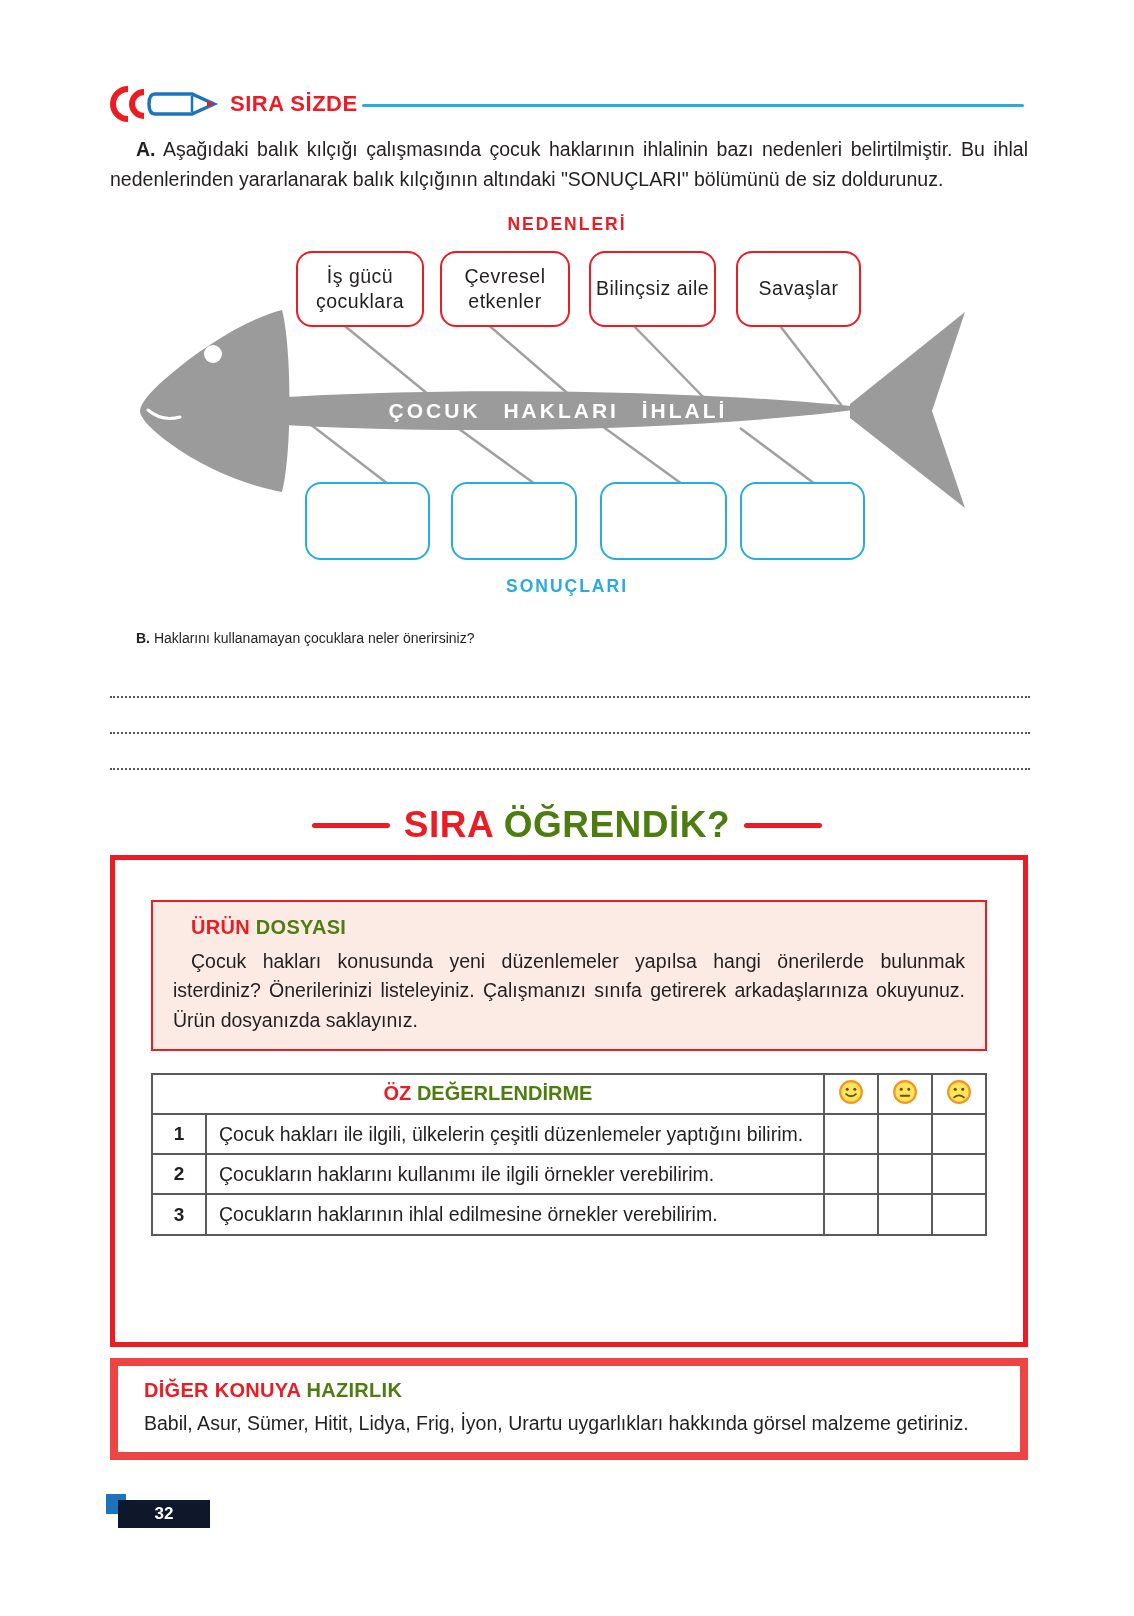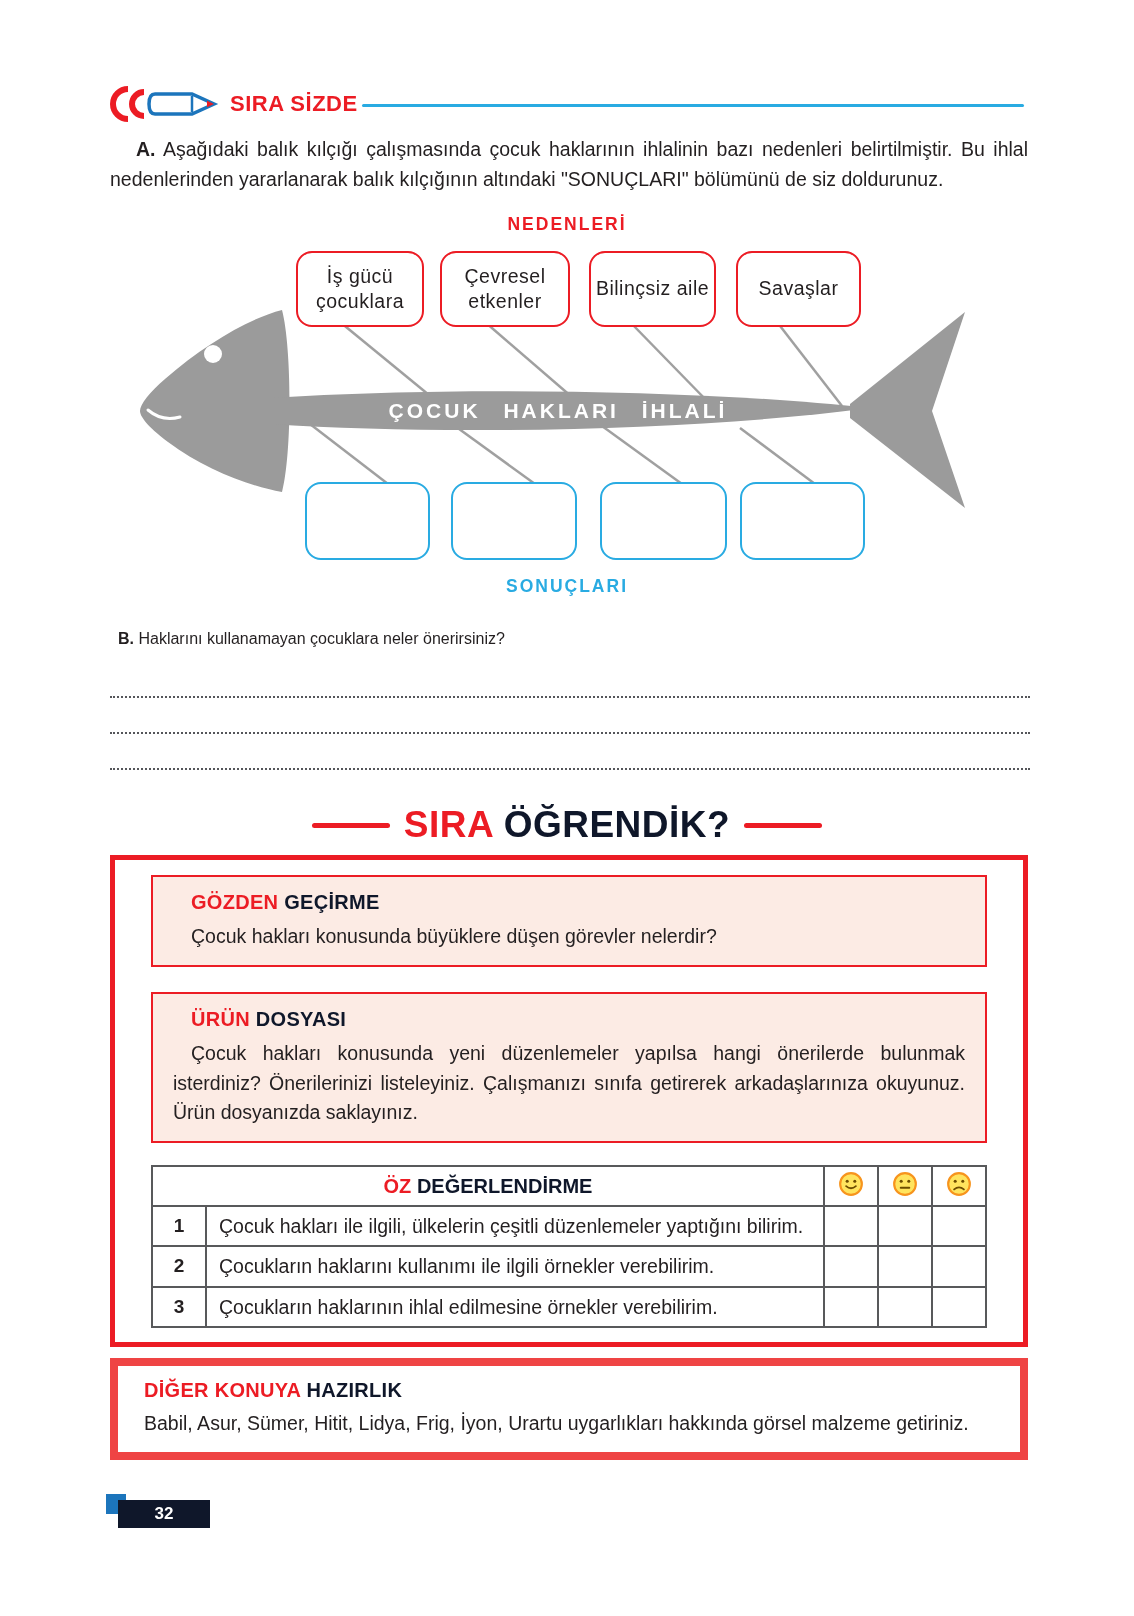--- a/index.html
+++ b/index.html
@@ -7,41 +7,41 @@
         font-family:"Liberation Sans", sans-serif;color:#231f20;}
 
   
   .header-row{position:absolute;left:108px;top:86px;right:110px;display:flex;align-items:center;gap:4px;}
   .header-title{color:#ec1c24;font-weight:bold;font-size:22px;letter-spacing:.5px;white-space:nowrap;}
   .header-rule{flex:1;height:3px;background:#29abe2;border-radius:2px;margin-top:2px;}
 
   
   .para-a{position:absolute;left:110px;top:134px;width:918px;font-size:19.5px;line-height:1.55;
           text-align:justify;text-indent:26px;margin:0;}
-  .para-b{position:absolute;left:92px;top:630px;width:918px;font-size:16px;margin:0;padding-left:26px;}
+  .para-b{position:absolute;left:110px;top:630px;width:918px;font-size:14px;margin:0;padding-left:26px;}
   .answers{position:absolute;left:110px;top:662px;width:920px;}
   .ans-line{height:34px;border-bottom:2px dotted #55565a;}
 
   
   .fishbone{position:absolute;left:110px;top:214px;width:914px;height:400px;}
   .fish-svg{position:absolute;left:0;top:0;z-index:0;}
   .fb-label{position:absolute;width:100%;text-align:center;font-weight:bold;font-size:17.5px;letter-spacing:2px;}
   .fb-causes{top:0;color:#ec1c24;}
   .fb-results{top:362px;color:#29abe2;}
   .cause-box,.result-box{position:absolute;z-index:2;background:#fff;border-radius:16px;
       display:flex;align-items:center;justify-content:center;text-align:center;
       font-size:19.5px;line-height:1.3;letter-spacing:.5px;padding:2px;box-sizing:border-box;}
   .cause-box{border:2.5px solid #ec1c24;top:37px;height:76px;}
   .result-box{border:2.5px solid #29abe2;top:268px;height:78px;}
 
   
   .no-title{position:absolute;left:0;top:804px;width:100%;display:flex;justify-content:center;
             align-items:center;gap:14px;font-size:37px;font-weight:bold;letter-spacing:.5px;}
   .no-title .dash{width:78px;height:5px;background:#ec1c24;border-radius:3px;}
-  .r{color:#ec1c24;} .b{color:#0f172a;margin-top:36px;}
+  .r{color:#ec1c24;} .b{color:#4d7c0f;margin-top:36px;}
 
   .red-box{position:absolute;left:110px;top:855px;width:918px;height:492px;border:5px solid #ec1c24;
            box-sizing:border-box;padding:15px 36px 0;}
   .pink-box{background:#fcebe4;border:2px solid #ec1c24;padding:12px 20px 14px;box-sizing:border-box;}
   .box-title{font-size:20px;font-weight:bold;margin:2px 0 8px 18px;letter-spacing:.3px;}
   .pink-box p{margin:0;font-size:19.5px;line-height:1.5;}
   .pink-box p.ind{margin-left:18px;}
   .pink-box p.just{text-align:justify;text-indent:18px;}
   .mt25{margin-top:25px;}
 
@@ -130,24 +130,20 @@
   </div>
 
   <div class="no-title">
     <span class="dash"></span>
     <span><span class="r">SIRA</span> <span class="b">ÖĞRENDİK?</span></span>
     <span class="dash"></span>
   </div>
 
   <div class="red-box">
 
-    <div class="pink-box">
-      <div class="box-title"><span class="r">GÖZDEN</span> <span class="b">GEÇİRME</span></div>
-      <p class="ind">Çocuk hakları konusunda büyüklere düşen görevler nelerdir?</p>
-    </div>
 
     <div class="pink-box mt25">
       <div class="box-title"><span class="r">ÜRÜN</span> <span class="b">DOSYASI</span></div>
       <p class="just">Çocuk hakları konusunda yeni düzenlemeler yapılsa hangi önerilerde bulunmak isterdiniz? Önerilerinizi listeleyiniz. Çalışmanızı sınıfa getirerek arkadaşlarınıza okuyunuz. Ürün dosyanızda saklayınız.</p>
     </div>
 
     <table class="oz-table">
       <tbody>
           <tr>
         <th class="title" colspan="2"><span class="r">ÖZ</span> <span class="b">DEĞERLENDİRME</span></th>

